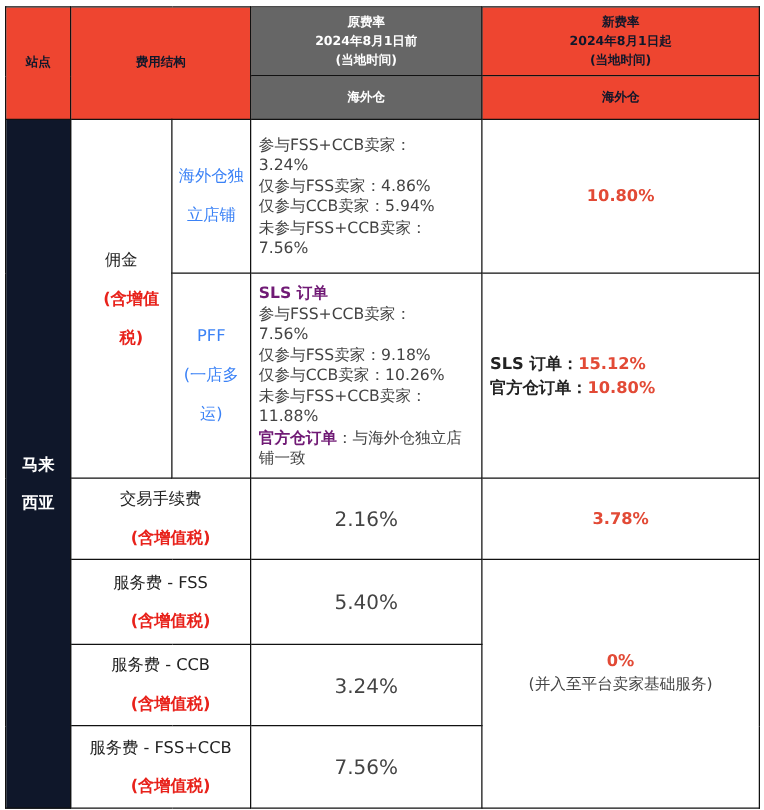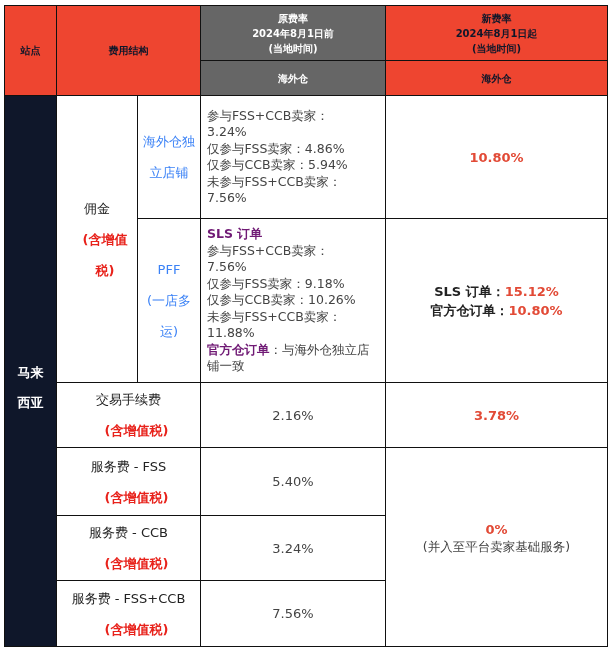--- a/index.html
+++ b/index.html
@@ -22,23 +22,23 @@
                font-size: 13px; line-height: 30px; vertical-align: bottom !important; padding-bottom: 0 !important; }
   .site-cell .inner { display: inline-block; width: 30px; word-break: break-all; padding-bottom: 0; }
   .cat-cell { text-align: center; font-size: 13px; color: #222; }
   .cat-cell .label { display: block; line-height: 31px; }
   .tax { color: #e8221b; font-weight: bold; display: block; line-height: 31px; font-size: 13px; margin-left: 16px; }
   .sub-cell { text-align: center; font-size: 13px; color: #3b82f6; line-height: 31px; padding: 0 4px !important; }
   .sub-cell.pff .bold { font-weight: normal; display: block; }
   .old-list { font-size: 12.5px; color: #444; line-height: 16.5px; text-align: left; padding: 0 6px !important; }
   .old-list .line { display: block; }
   .old-list .bold { font-weight: bold; color: #701a75; }
-  .old-val { text-align: center; font-size: 13px; color: #444; }
+  .old-val { text-align: center; font-size: 16px; color: #444; }
   .new-val { text-align: center; font-size: 13px; font-weight: bold; color: #e24a36; }
-  .new-mixed { text-align: center; font-size: 13px; line-height: 19px; }
+  .new-mixed { font-size: 13px; line-height: 19px; }
   .new-mixed .k { font-weight: bold; color: #222; }
   .new-mixed .v { font-weight: bold; color: #e24a36; }
   .merged-new { text-align: center; font-size: 12.5px; line-height: 17px; color: #444; vertical-align: top !important; padding-top: 73px !important; }
   .merged-new .v { display: block; font-weight: bold; color: #e24a36; font-size: 13px; }
 </style>
 </head>
 <body>
 
 <table class="fee-table">
   <colgroup>

